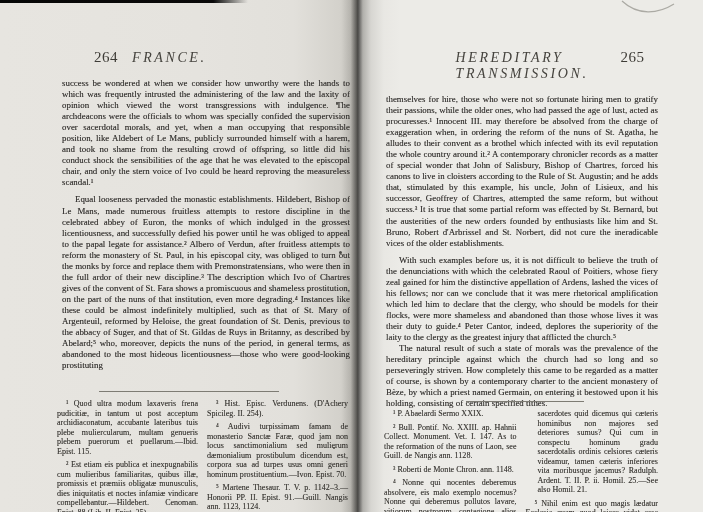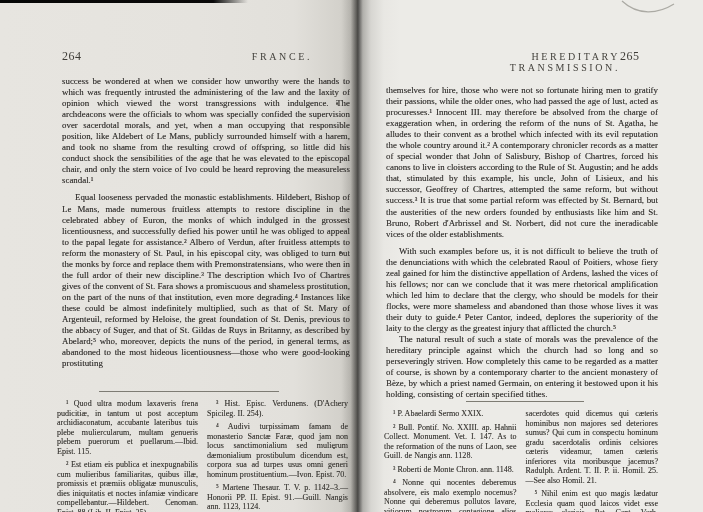--- a/index.html
+++ b/index.html
@@ -46,23 +46,23 @@
   }
 
   .page-inner { position: relative; height: 100%; box-sizing: border-box; }
   .page-left  .page-inner { padding: 49px 8px 0 62px; }
   .page-right .page-inner { padding: 49px 45px 12px 28px; }
 
   .running-row {
     display: flex; align-items: baseline;
     color: #3e3c37; margin-bottom: 12px;
   }
-  .running-row .num { width: 38px; font-size: 12px; letter-spacing: 0.5px; }
+  .running-row .num { width: 38px; font-size: 15px; letter-spacing: 0.5px; margin-left: 32px; }
   .running-row .num.right { text-align: left; }
-  .running-row .title { flex: 1; text-align: right; font-size: 10px; letter-spacing: 2.6px; color: #45433e; }
+  .running-row .title { flex: 1; text-align: left; font-size: 14px; letter-spacing: 2.6px; color: #45433e; font-style: italic; }
 
   .body-text { max-height: 330px; overflow: hidden; }
   .par {
     margin: 0; text-align: justify;
     font-size: 8.9px; line-height: 11.05px; color: #343230;
     text-shadow: 0 0 0.5px rgba(52,50,46,0.55);
   }
   .par.indent { text-indent: 13px; }
   .par.gap { margin-top: 6px; }
 
@@ -75,21 +75,21 @@
   .fn-rule.rule-right { width: 118px; margin-left: 82px; }
 
   .fn-cols { display: flex; gap: 9px; }
   .fn-col { flex: 1; min-width: 0; }
   .fn {
     margin: 0 0 4px; text-align: justify;
     font-size: 8.05px; line-height: 9.55px; color: #3a3834;
     text-indent: 9px;
     text-shadow: 0 0 0.4px rgba(56,54,50,0.5);
   }
-  .fn.no-indent { text-indent: 0; }
+  .fn.no-indent { text-indent: 0; margin-left: 12px; }
 
   .speck { position: absolute; background: #4c4a46; border-radius: 50%; }
   .speck.s1 { left: 336px; top: 102px; width: 2px; height: 3px; }
   .speck.s2 { left: 339px; top: 251px; width: 3px; height: 3px; }
   .speck.s3 { left: 333px; top: 447px; width: 2px; height: 2px; }
 
   .curl-mark { position: absolute; left: 616px; top: 0; }
 </style>
 </head>
 <body>

